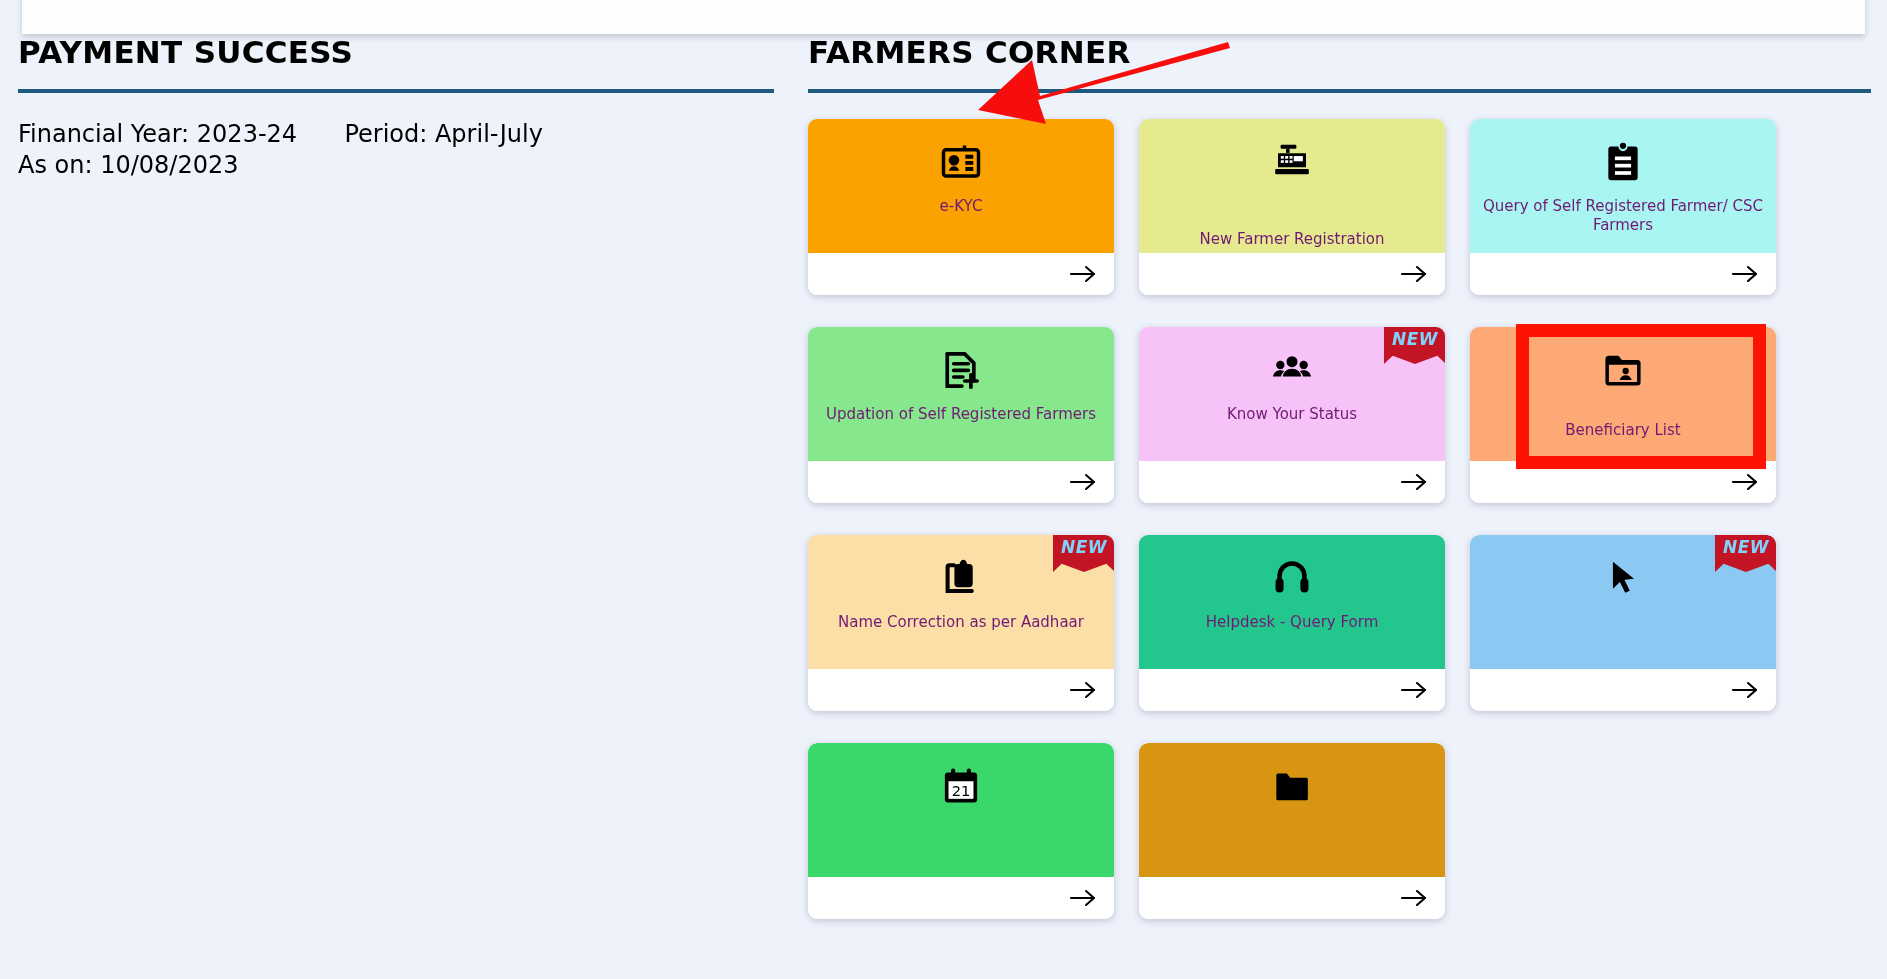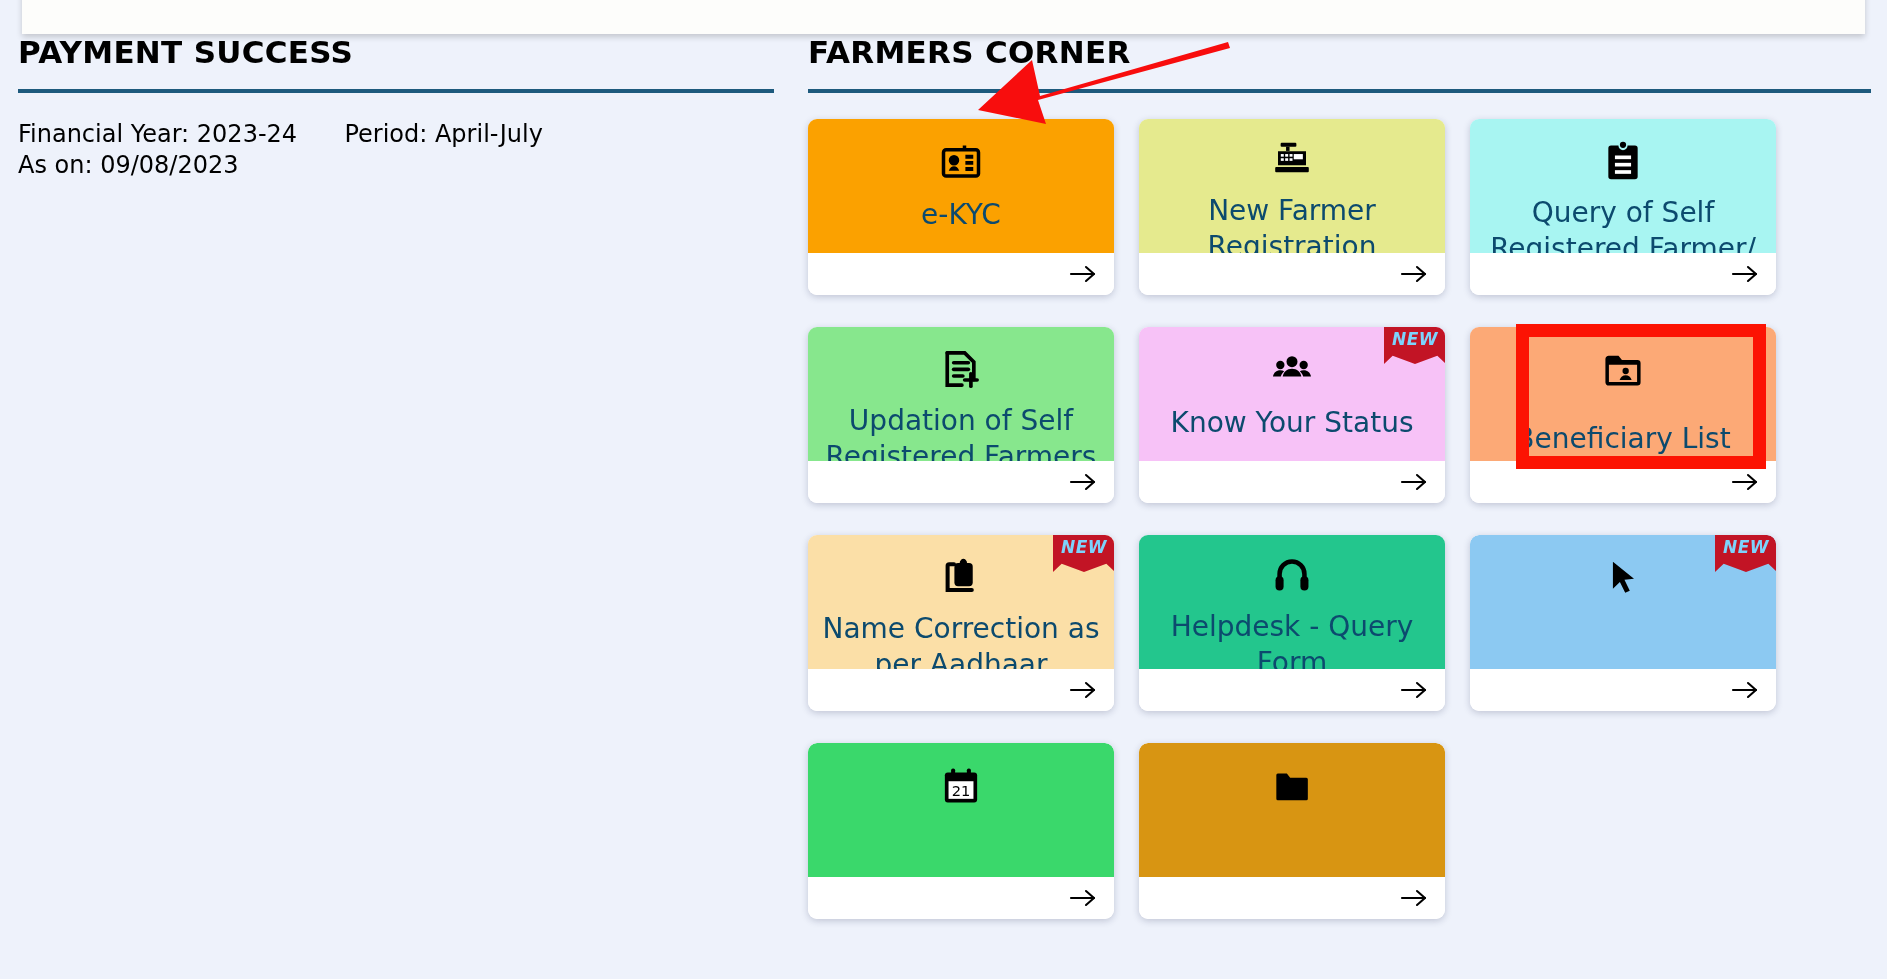--- a/index.html
+++ b/index.html
@@ -91,23 +91,23 @@
   }
   .card-icon {
     height: 46px;
     display: flex;
     align-items: center;
     justify-content: center;
   }
   .card-icon svg { display: block; }
   .card-label {
     margin-top: 12px;
-    font-size: 28px;
+    font-size: 15px;
     line-height: 1.27;
-    color: #0c4a6e;
+    color: #701a75;
     text-align: center;
     padding: 0 12px;
   }
   .card-foot {
     height: 42px;
     background: #fff;
     border-radius: 0 0 9px 9px;
     display: flex;
     align-items: center;
     justify-content: flex-end;
@@ -171,21 +171,21 @@
 
   <div class="col-left">
     <div class="section-title">PAYMENT SUCCESS</div>
     <div class="title-rule"></div>
     <div class="meta-block">
       <div class="meta-row">
         <span>Financial Year: 2023-24</span>
         <span class="meta-gap"></span>
         <span>Period: April-July</span>
       </div>
-      <div class="meta-row">As on: 09/08/2023</div>
+      <div class="meta-row">As on: 10/08/2023</div>
     </div>
   </div>
 
   <div class="col-right">
     <div class="section-title">FARMERS CORNER</div>
     <div class="title-rule"></div>
     <div id="card-grid">
         <div class="card">
           <div class="card-body" style="background: rgb(251, 161, 0);">
             <div class="card-icon">
@@ -204,21 +204,21 @@
           <div class="card-foot">
             <span>
               <svg width="30" height="22" viewBox="0 0 30 22" fill="none" stroke="#000" stroke-width="2.1" stroke-linecap="round" stroke-linejoin="round">
                 <line x1="3" y1="11" x2="26" y2="11"></line>
                 <polyline points="18,4 26,11 18,18"></polyline>
               </svg>
             </span>
           </div>
         </div>
         <div class="card">
-          <div class="card-body" style="background: rgb(229, 234, 142);">
+          <div class="card-body" style="background: rgb(229, 234, 142); gap: 33px;">
             <div class="card-icon">
               <svg width="46" height="42" viewBox="0 0 24 24" fill="#000">
                 <rect x="5.5" y="2.2" width="9" height="2.2" rx="0.6"></rect>
                 <rect x="8.6" y="4.4" width="2" height="2.4"></rect>
                 <path d="M4 7h16v8H4z"></path>
                 <rect x="13" y="8.6" width="5.2" height="3" fill="#fff"></rect>
                 <rect x="5.6" y="8.6" width="1.7" height="1.5" fill="#fff"></rect>
                 <rect x="8.1" y="8.6" width="1.7" height="1.5" fill="#fff"></rect>
                 <rect x="10.6" y="8.6" width="1.7" height="1.5" fill="#fff"></rect>
                 <rect x="5.6" y="11" width="1.7" height="1.5" fill="#fff"></rect>

